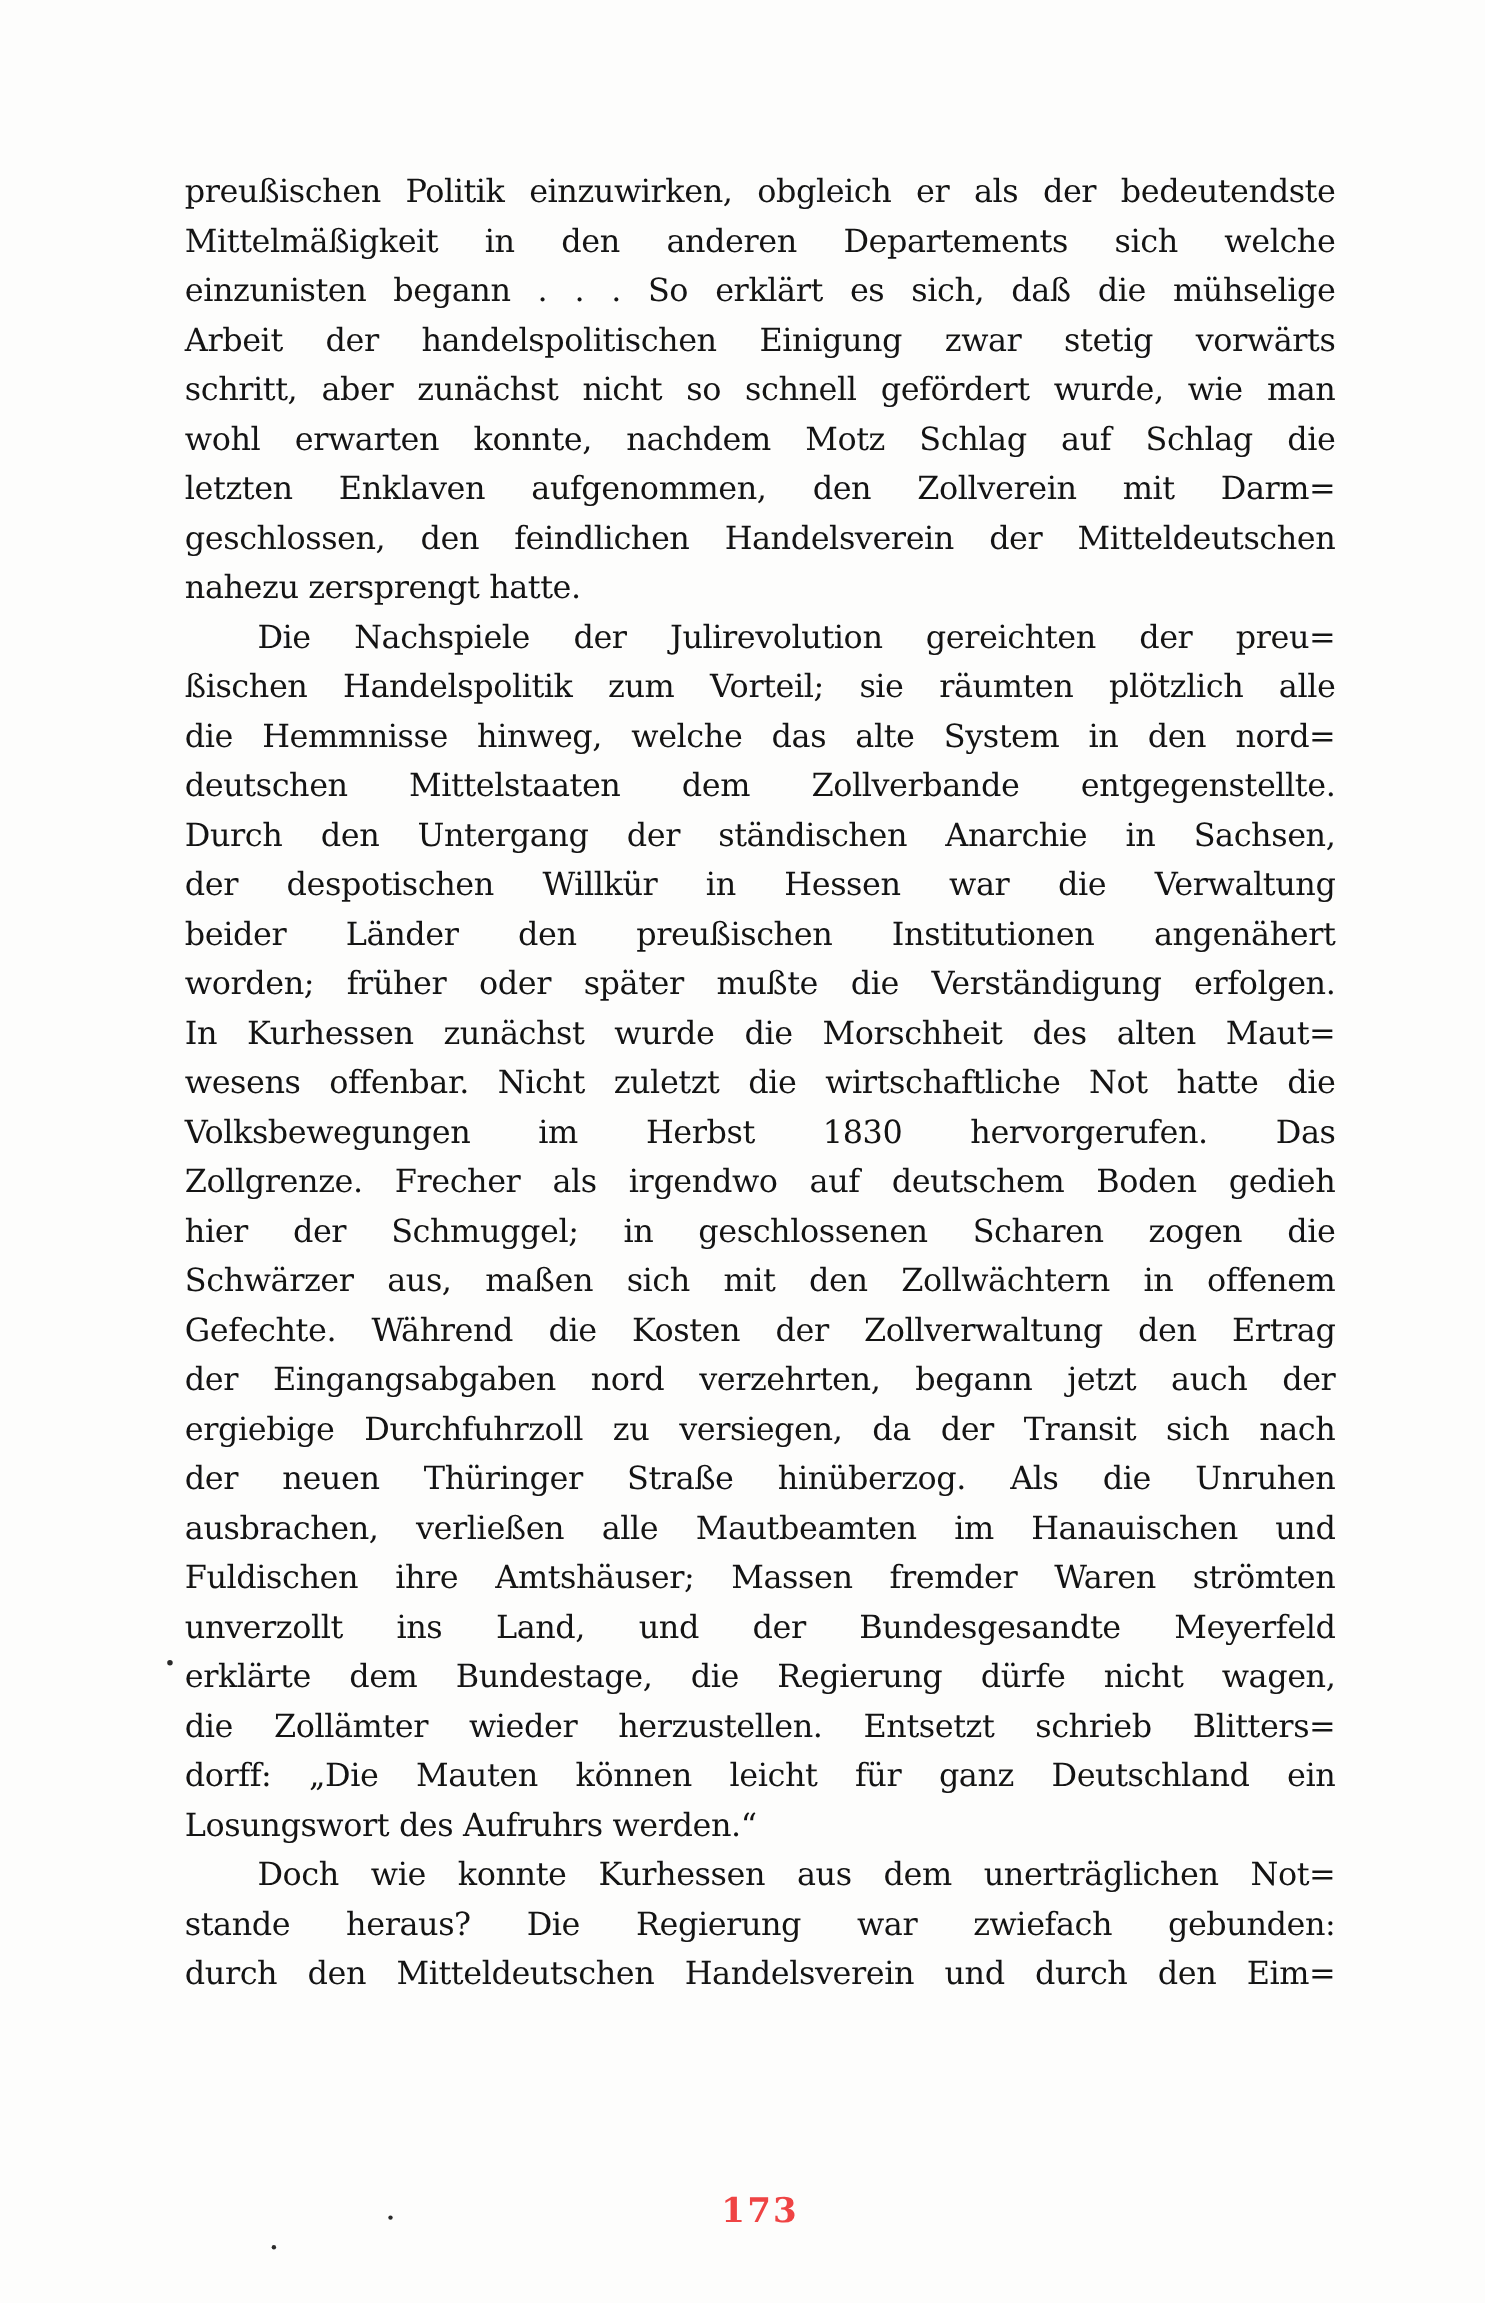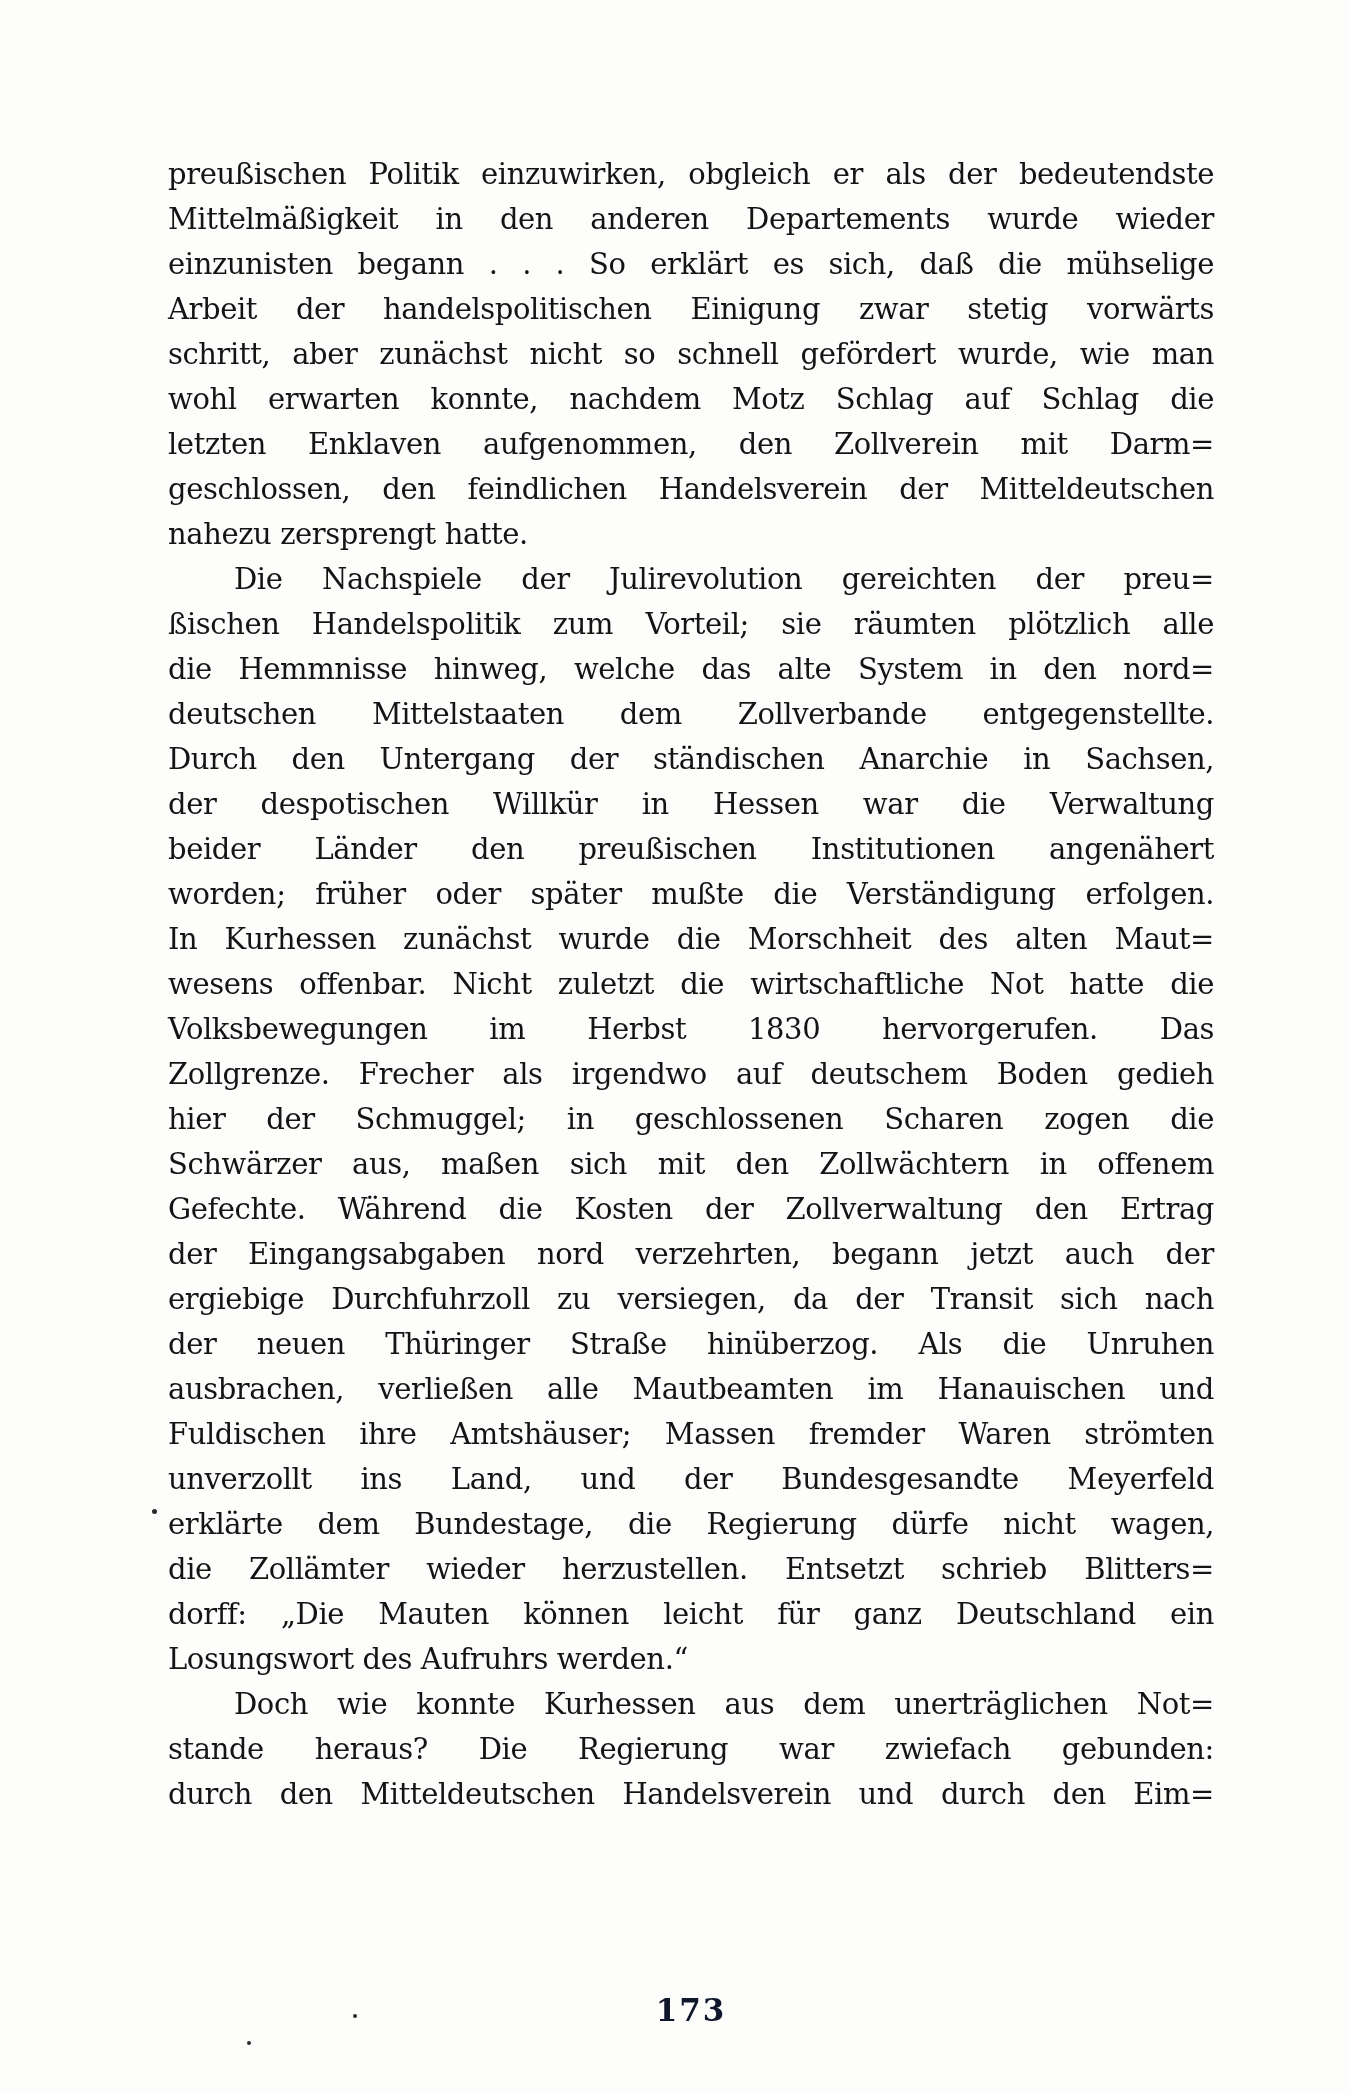--- a/index.html
+++ b/index.html
@@ -41,38 +41,38 @@
   }
   .page-number {
     position: absolute;
     left: 168px;
     top: 1992px;
     width: 1046px;
     text-align: center;
     font-size: 31px;
     font-weight: bold;
     letter-spacing: 2px;
-    color: #0f172a;
+    color: #ef4444;
   }
   .speck {
     position: absolute;
     background: #2a2a2a;
     border-radius: 50%;
   }
   .speck.s1 { left: 152px; top: 1509px; width: 5px; height: 5px; }
   .speck.s2 { left: 353px; top: 2014px; width: 4px; height: 4px; }
   .speck.s3 { left: 247px; top: 2041px; width: 4px; height: 4px; }
 </style>
 </head>
 <body>
 
 <div class="page">
   <div class="text-block" id="text-block">
       <div class="line">preußischen Politik einzuwirken, obgleich er als der bedeutendste</div>
-      <div class="line">Mittelmäßigkeit in den anderen Departements wurde wieder</div>
+      <div class="line">Mittelmäßigkeit in den anderen Departements sich welche</div>
       <div class="line">einzunisten begann . . . So erklärt es sich, daß die mühselige</div>
       <div class="line">Arbeit der handelspolitischen Einigung zwar stetig vorwärts</div>
       <div class="line">schritt, aber zunächst nicht so schnell gefördert wurde, wie man</div>
       <div class="line">wohl erwarten konnte, nachdem Motz Schlag auf Schlag die</div>
       <div class="line">letzten Enklaven aufgenommen, den Zollverein mit Darm=</div>
       <div class="line">geschlossen, den feindlichen Handelsverein der Mitteldeutschen</div>
       <div class="line para-end">nahezu zersprengt hatte.</div>
       <div class="line indent">Die Nachspiele der Julirevolution gereichten der preu=</div>
       <div class="line">ßischen Handelspolitik zum Vorteil; sie räumten plötzlich alle</div>
       <div class="line">die Hemmnisse hinweg, welche das alte System in den nord=</div>

